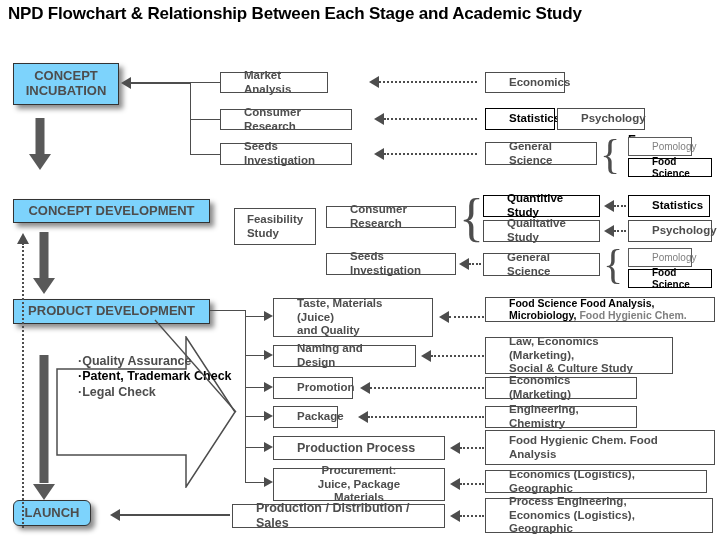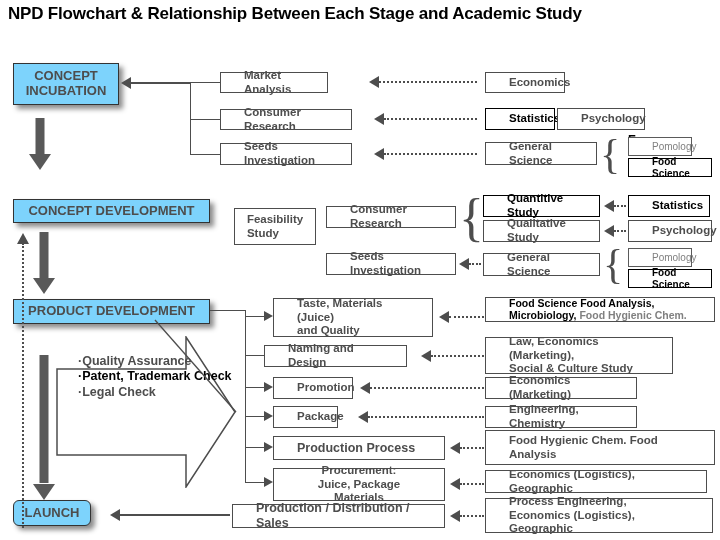--- a/index.html
+++ b/index.html
@@ -294,21 +294,21 @@
       <line x1="5" y1="20" x2="86" y2="112" stroke="#4d4d4d" stroke-width="1.3"></line>
     </svg>
   </div>
 
   <div class="box" style="left:273px;top:298px;width:160px;height:39px;">
     <div>
       <div>Taste, Materials (Juice)</div>
       <div>and Quality</div>
     </div>
   </div>
-  <div class="box" style="left:264px;top:345px;width:143px;height:22px;">Naming and Design</div>
+  <div class="box" style="left:273px;top:345px;width:143px;height:22px;">Naming and Design</div>
   <div class="box" style="left:273px;top:377px;width:80px;height:22px;">Promotion</div>
   <div class="box" style="left:273px;top:406px;width:65px;height:22px;">Package</div>
   <div class="box lg" style="left:273px;top:436px;width:172px;height:24px;">Production Process</div>
   <div class="box center" style="left:273px;top:468px;width:172px;height:33px;">
     <div>
       <div>Procurement:</div>
       <div>Juice, Package Materials</div>
     </div>
   </div>
 

